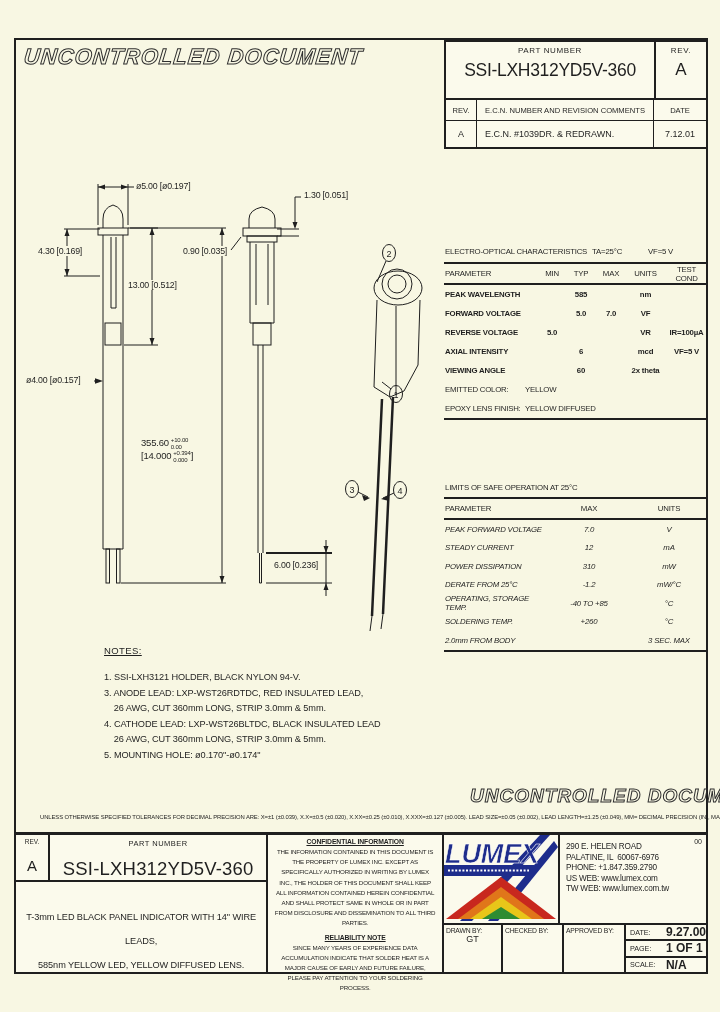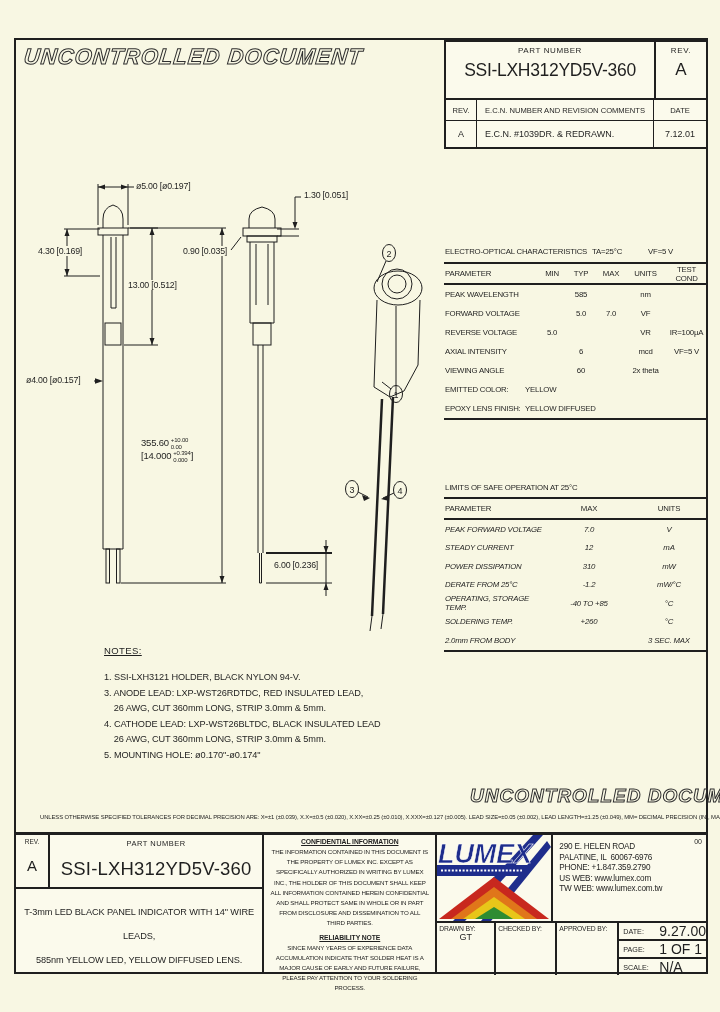--- a/index.html
+++ b/index.html
@@ -47,21 +47,21 @@
          display:flex;align-items:center;justify-content:center;}
 
   
   #eo{left:444px;top:247px;width:264px;background:transparent;}
   .eo-title{display:flex;font-size:7.8px;height:15px;border-bottom:2px solid var(--ink);
             padding-left:1px;letter-spacing:-0.2px;}
   .eo-title .t-c1{margin-left:5px;} .eo-title .t-c2{margin-left:26px;}
   .g6{display:grid;grid-template-columns:94px 28px 30px 30px 39px 43px;font-size:7.8px;
       align-items:center;letter-spacing:-0.2px;}
   .g6.head{height:19px;border-bottom:2px solid var(--ink);}
-  .g6.row{height:19px;}
+  .g6.row{height:19px;font-weight:bold;}
   .g6 span{text-align:center;} .g6 .c0{text-align:left;padding-left:1px;}
   .eo-foot{height:19px;font-size:7.8px;display:flex;align-items:center;letter-spacing:-0.2px;}
   .eo-foot .lab{width:80px;padding-left:1px;}
   .eo-bottom{border-bottom:2px solid var(--ink);}
 
   
   #limits{left:444px;top:483px;width:264px;background:transparent;}
   .lm-title{font-size:7.8px;height:14px;letter-spacing:-0.2px;padding-left:1px;}
   .g3{display:grid;grid-template-columns:104px 82px 78px;font-size:7.8px;align-items:center;
       letter-spacing:-0.2px;}
@@ -83,42 +83,42 @@
   #tblock{left:14px;top:832px;width:694px;height:142px;border:2px solid var(--ink);
           border-top:3px solid var(--ink);display:flex;}
   .tb-left{width:254px;border-right:2px solid var(--ink);display:flex;flex-direction:column;}
   .tb-left-top{height:72px;border-bottom:2px solid var(--ink);display:flex;}
   .tb-revcell{width:32px;border-right:2px solid var(--ink);text-align:center;}
   .tb-revcell .lbl{font-size:6.5px;padding-top:3px;}
   .tb-revcell .val{font-size:15px;margin-top:12px;}
   .tb-pncell{flex:1;text-align:center;}
   .tb-pncell .lbl{font-size:7.5px;padding-top:4px;letter-spacing:.5px;}
   .tb-pncell .val{font-size:18.5px;margin-top:10px;letter-spacing:.2px;}
-  .tb-desc{flex:1;text-align:center;padding-top:11px;}
+  .tb-desc{flex:1;text-align:center;padding-top:23px;}
   .tb-desc div{font-size:9.2px;line-height:24px;letter-spacing:-0.1px;}
   .tb-mid{width:178px;border-right:2px solid var(--ink);padding:3px 6px 0 6px;box-sizing:border-box;}
   .tb-mid .sec-title{font-size:6.8px;font-weight:bold;text-decoration:underline;text-align:center;
                      margin-bottom:2px;letter-spacing:-0.1px;}
   .tb-mid .sec-body{font-size:6.2px;line-height:10.2px;text-align:center;letter-spacing:-0.15px;}
   .tb-mid .rel-title{margin-top:5px;}
   .tb-right{flex:1;display:flex;flex-direction:column;}
   .tb-right-top{height:88px;border-bottom:2px solid var(--ink);display:flex;}
   .logo-cell{width:114px;position:relative;}
   .addr-cell{flex:1;border-left:2px solid var(--ink);padding:7px 0 0 6px;position:relative;}
   .addr-cell div{font-size:8.2px;line-height:10.6px;white-space:pre;letter-spacing:-0.2px;}
   .corner-mark{position:absolute;right:4px;top:3px;font-size:7px;}
   .tb-sign{flex:1;display:flex;}
   .sign-cell{border-right:2px solid var(--ink);box-sizing:border-box;position:relative;}
   .sign-cell .lbl{font-size:6.8px;padding:2px 0 0 2px;letter-spacing:-0.2px;}
   .sign-cell .sig{text-align:center;font-size:9px;}
   .dps{flex:1;display:flex;flex-direction:column;}
   .dps-row{flex:1;display:flex;align-items:center;padding-left:4px;border-bottom:2px solid var(--ink);}
   .dps-row:last-child{border-bottom:none;}
   .dps-row .lbl{font-size:7.2px;width:36px;}
-  .dps-row .val{font-size:14px;}
+  .dps-row .val{font-size:12px;font-weight:bold;}
 </style>
 </head>
 <body>
 
 <div id="page">
 
   <div id="frame"></div>
 
   <svg id="linework" viewBox="0 0 720 1012">
     <g stroke="#1f1f1f" fill="none" stroke-width="1">

